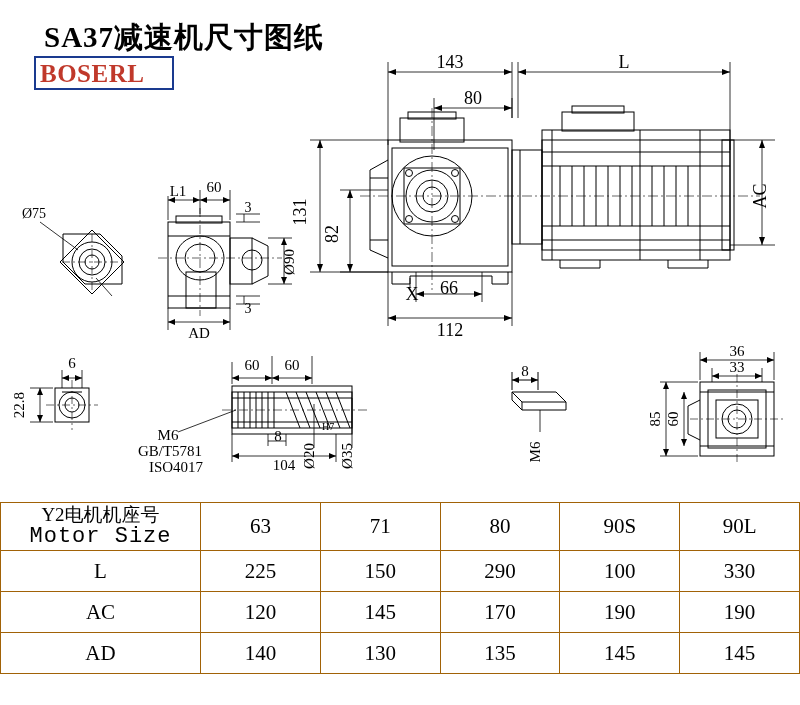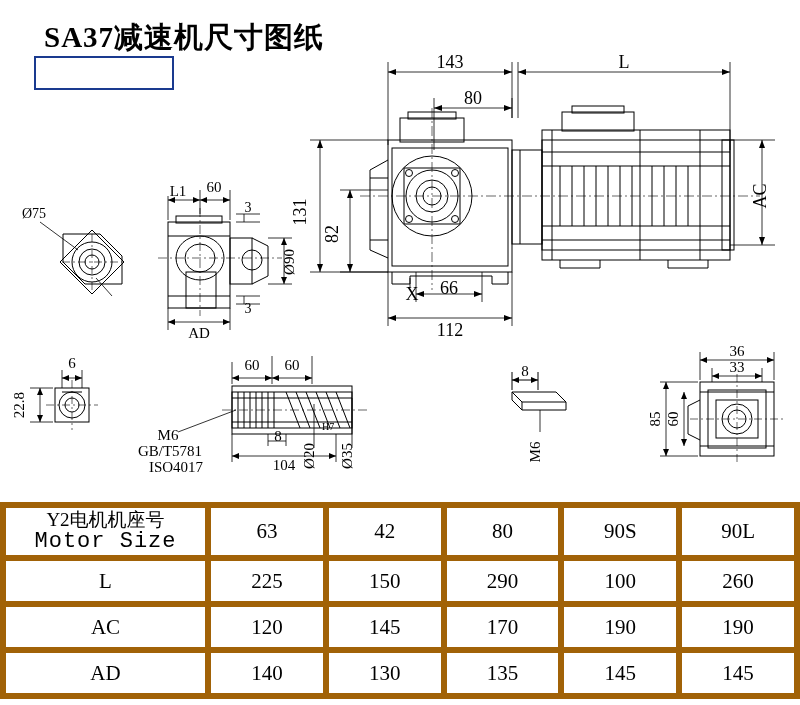--- a/index.html
+++ b/index.html
@@ -39,21 +39,21 @@
 
   
   .spec-table{
     position:absolute;left:0;top:502px;
     width:800px;
     border-collapse:collapse;
     table-layout:fixed;
     font-size:21px;
   }
   .spec-table td{
-    border:6px solid #a16207;
+    border:1px solid #a16207;
     text-align:center;
     height:38px;
     font-family:"Liberation Serif", serif;
   }
   .spec-table td.head-label{
     font-size:19px;
     line-height:1.05;
     padding:2px 2px;
     text-align:center;
   }
@@ -61,20 +61,21 @@
   .mono{font-family:"Liberation Mono", monospace; font-size:22px; letter-spacing:1px;}
   .rowlabel{font-size:21px;}
 </style>
 </head>
 <body>
 
 <div class="page">
 
   <div class="title">SA37减速机尺寸图纸</div>
   <div class="logo-box"></div>
+  <div class="logo-text">BOSERL</div>
 
   <svg class="draw" viewBox="0 0 800 705">
     <g fill="none" stroke="#000" stroke-width="1" shape-rendering="geometricPrecision">
 
       <g stroke-width="0.8">
         <line x1="388" y1="62" x2="388" y2="145"></line>
         <line x1="512" y1="62" x2="512" y2="118"></line>
         <line x1="388" y1="72" x2="512" y2="72"></line>
         <path d="M388,72 l8,-3 l0,6 z" fill="#000" stroke="none"></path>
         <path d="M512,72 l-8,-3 l0,6 z" fill="#000" stroke="none"></path>
@@ -446,32 +447,32 @@
   </svg>
 
   <table class="spec-table">
     <tbody>
       <tr>
         <td class="head-label" style="width:195px;">
           <div class="cn">Y2电机机座号</div>
           <div class="mono">Motor Size</div>
         </td>
         <td>63</td>
-        <td>42</td>
+        <td>71</td>
         <td>80</td>
         <td>90S</td>
         <td>90L</td>
       </tr>
       <tr>
         <td class="rowlabel">L</td>
         <td>225</td>
         <td>150</td>
         <td>290</td>
         <td>100</td>
-        <td>260</td>
+        <td>330</td>
       </tr>
       <tr>
         <td class="rowlabel">AC</td>
         <td>120</td>
         <td>145</td>
         <td>170</td>
         <td>190</td>
         <td>190</td>
       </tr>
       <tr>

